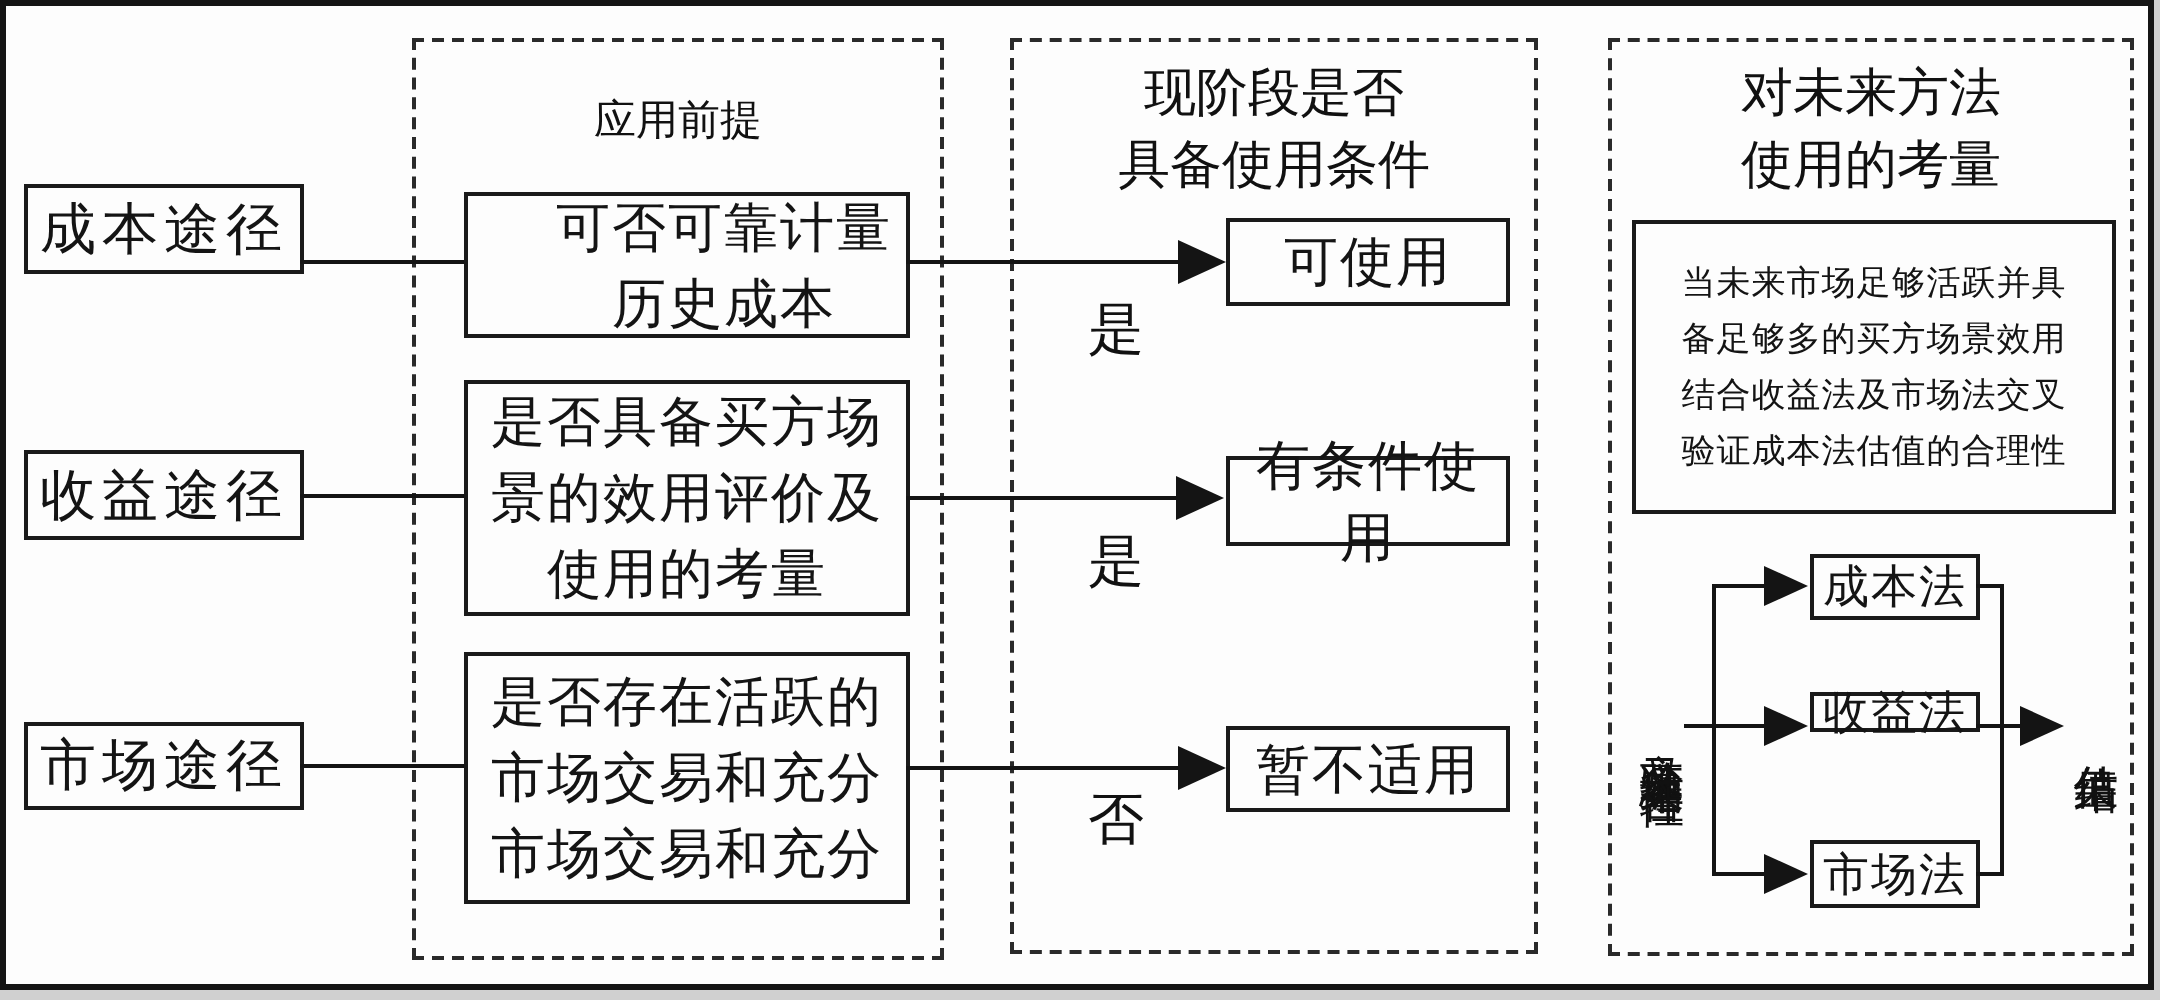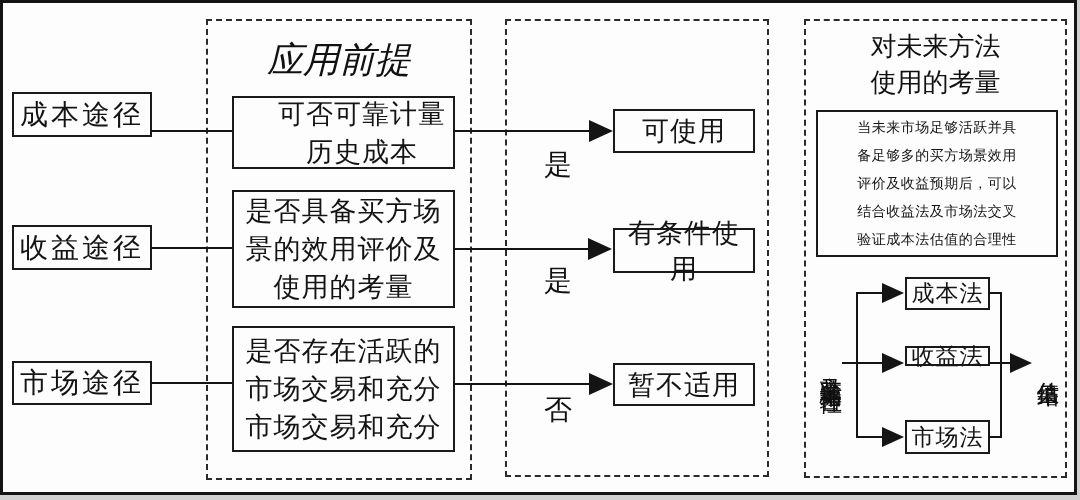--- a/index.html
+++ b/index.html
@@ -11,37 +11,41 @@
        display:flex;flex-direction:column;align-items:center;justify-content:center;text-align:center;}
   .hline{position:absolute;height:2px;background:#141414;}
   .vline{position:absolute;width:2px;background:#141414;}
   .arrow{position:absolute;width:0;height:0;border-top:11px solid transparent;border-bottom:11px solid transparent;border-left:24px solid #141414;}
   .arrow.sm{border-top-width:10px;border-bottom-width:10px;border-left-width:22px;}
   .col-title{position:absolute;text-align:center;font-size:26px;line-height:36px;color:#111;}
   .approach{font-size:28px;letter-spacing:3px;}
   .premise{font-size:27px;line-height:38px;letter-spacing:1px;}
   .status{font-size:27px;letter-spacing:1px;}
   .branch-label{position:absolute;font-size:28px;color:#111;}
-  .note{font-size:14px;line-height:28px;letter-spacing:0.5px;}
+  .note{font-size:17px;line-height:28px;letter-spacing:0.5px;}
   .vtext{position:absolute;writing-mode:vertical-rl;text-orientation:upright;text-align:center;
          font-size:22px;letter-spacing:2px;color:#111;display:flex;align-items:center;justify-content:center;}
   .method{font-size:23px;letter-spacing:1px;}
 </style>
 </head>
 <body>
 
 <div class="stage">
 
   <div class="paper"></div>
 
   <div class="dashed-col" style="left:206px;top:19px;width:266px;height:461px;"></div>
   <div class="dashed-col" style="left:505px;top:19px;width:264px;height:458px;"></div>
   <div class="dashed-col" style="left:804px;top:19px;width:263px;height:459px;"></div>
 
-  <div class="col-title" style="left:206px;top:42px;width:266px;font-size:36px;font-style:italic;">应用前提</div>
+  <div class="col-title" style="left:206px;top:42px;width:266px;font-size:21px;">应用前提</div>
+  <div class="col-title" style="left:505px;top:29px;width:264px;">
+    <div>现阶段是否</div>
+    <div>具备使用条件</div>
+  </div>
   <div class="col-title" style="left:804px;top:29px;width:263px;">
     <div>对未来方法</div>
     <div>使用的考量</div>
   </div>
 
   <div class="box approach" style="left:12px;top:92px;width:140px;height:45px;">成本途径</div>
   <div class="hline" style="left:150px;top:130px;width:84px;"></div>
   <div class="box premise" style="left:232px;top:96px;width:223px;height:73px;padding-left:37px;">
     <div>可否可靠计量</div>
     <div>历史成本</div>
@@ -71,21 +75,20 @@
     <div>市场交易和充分</div>
   </div>
   <div class="hline" style="left:453px;top:383px;width:137px;"></div>
   <div class="arrow" style="left:589px;top:373px;"></div>
   <div class="branch-label" style="left:544px;top:391px;">否</div>
   <div class="box status" style="left:613px;top:363px;width:142px;height:43px;">暂不适用</div>
 
   <div class="box note" style="left:816px;top:110px;width:242px;height:147px;">
     <div>当未来市场足够活跃并具</div>
     <div>备足够多的买方场景效用</div>
-    <div>评价及收益预期后，可以</div>
     <div>结合收益法及市场法交叉</div>
     <div>验证成本法估值的合理性</div>
   </div>
 
   <div class="vtext" style="left:818px;top:262px;width:26px;height:212px;">交叉验证结果合理性</div>
 
   <div class="hline" style="left:842px;top:362px;width:40px;"></div>
   <div class="vline" style="left:856px;top:292px;height:146px;"></div>
   <div class="hline" style="left:856px;top:292px;width:26px;"></div>
   <div class="hline" style="left:856px;top:436px;width:26px;"></div>

